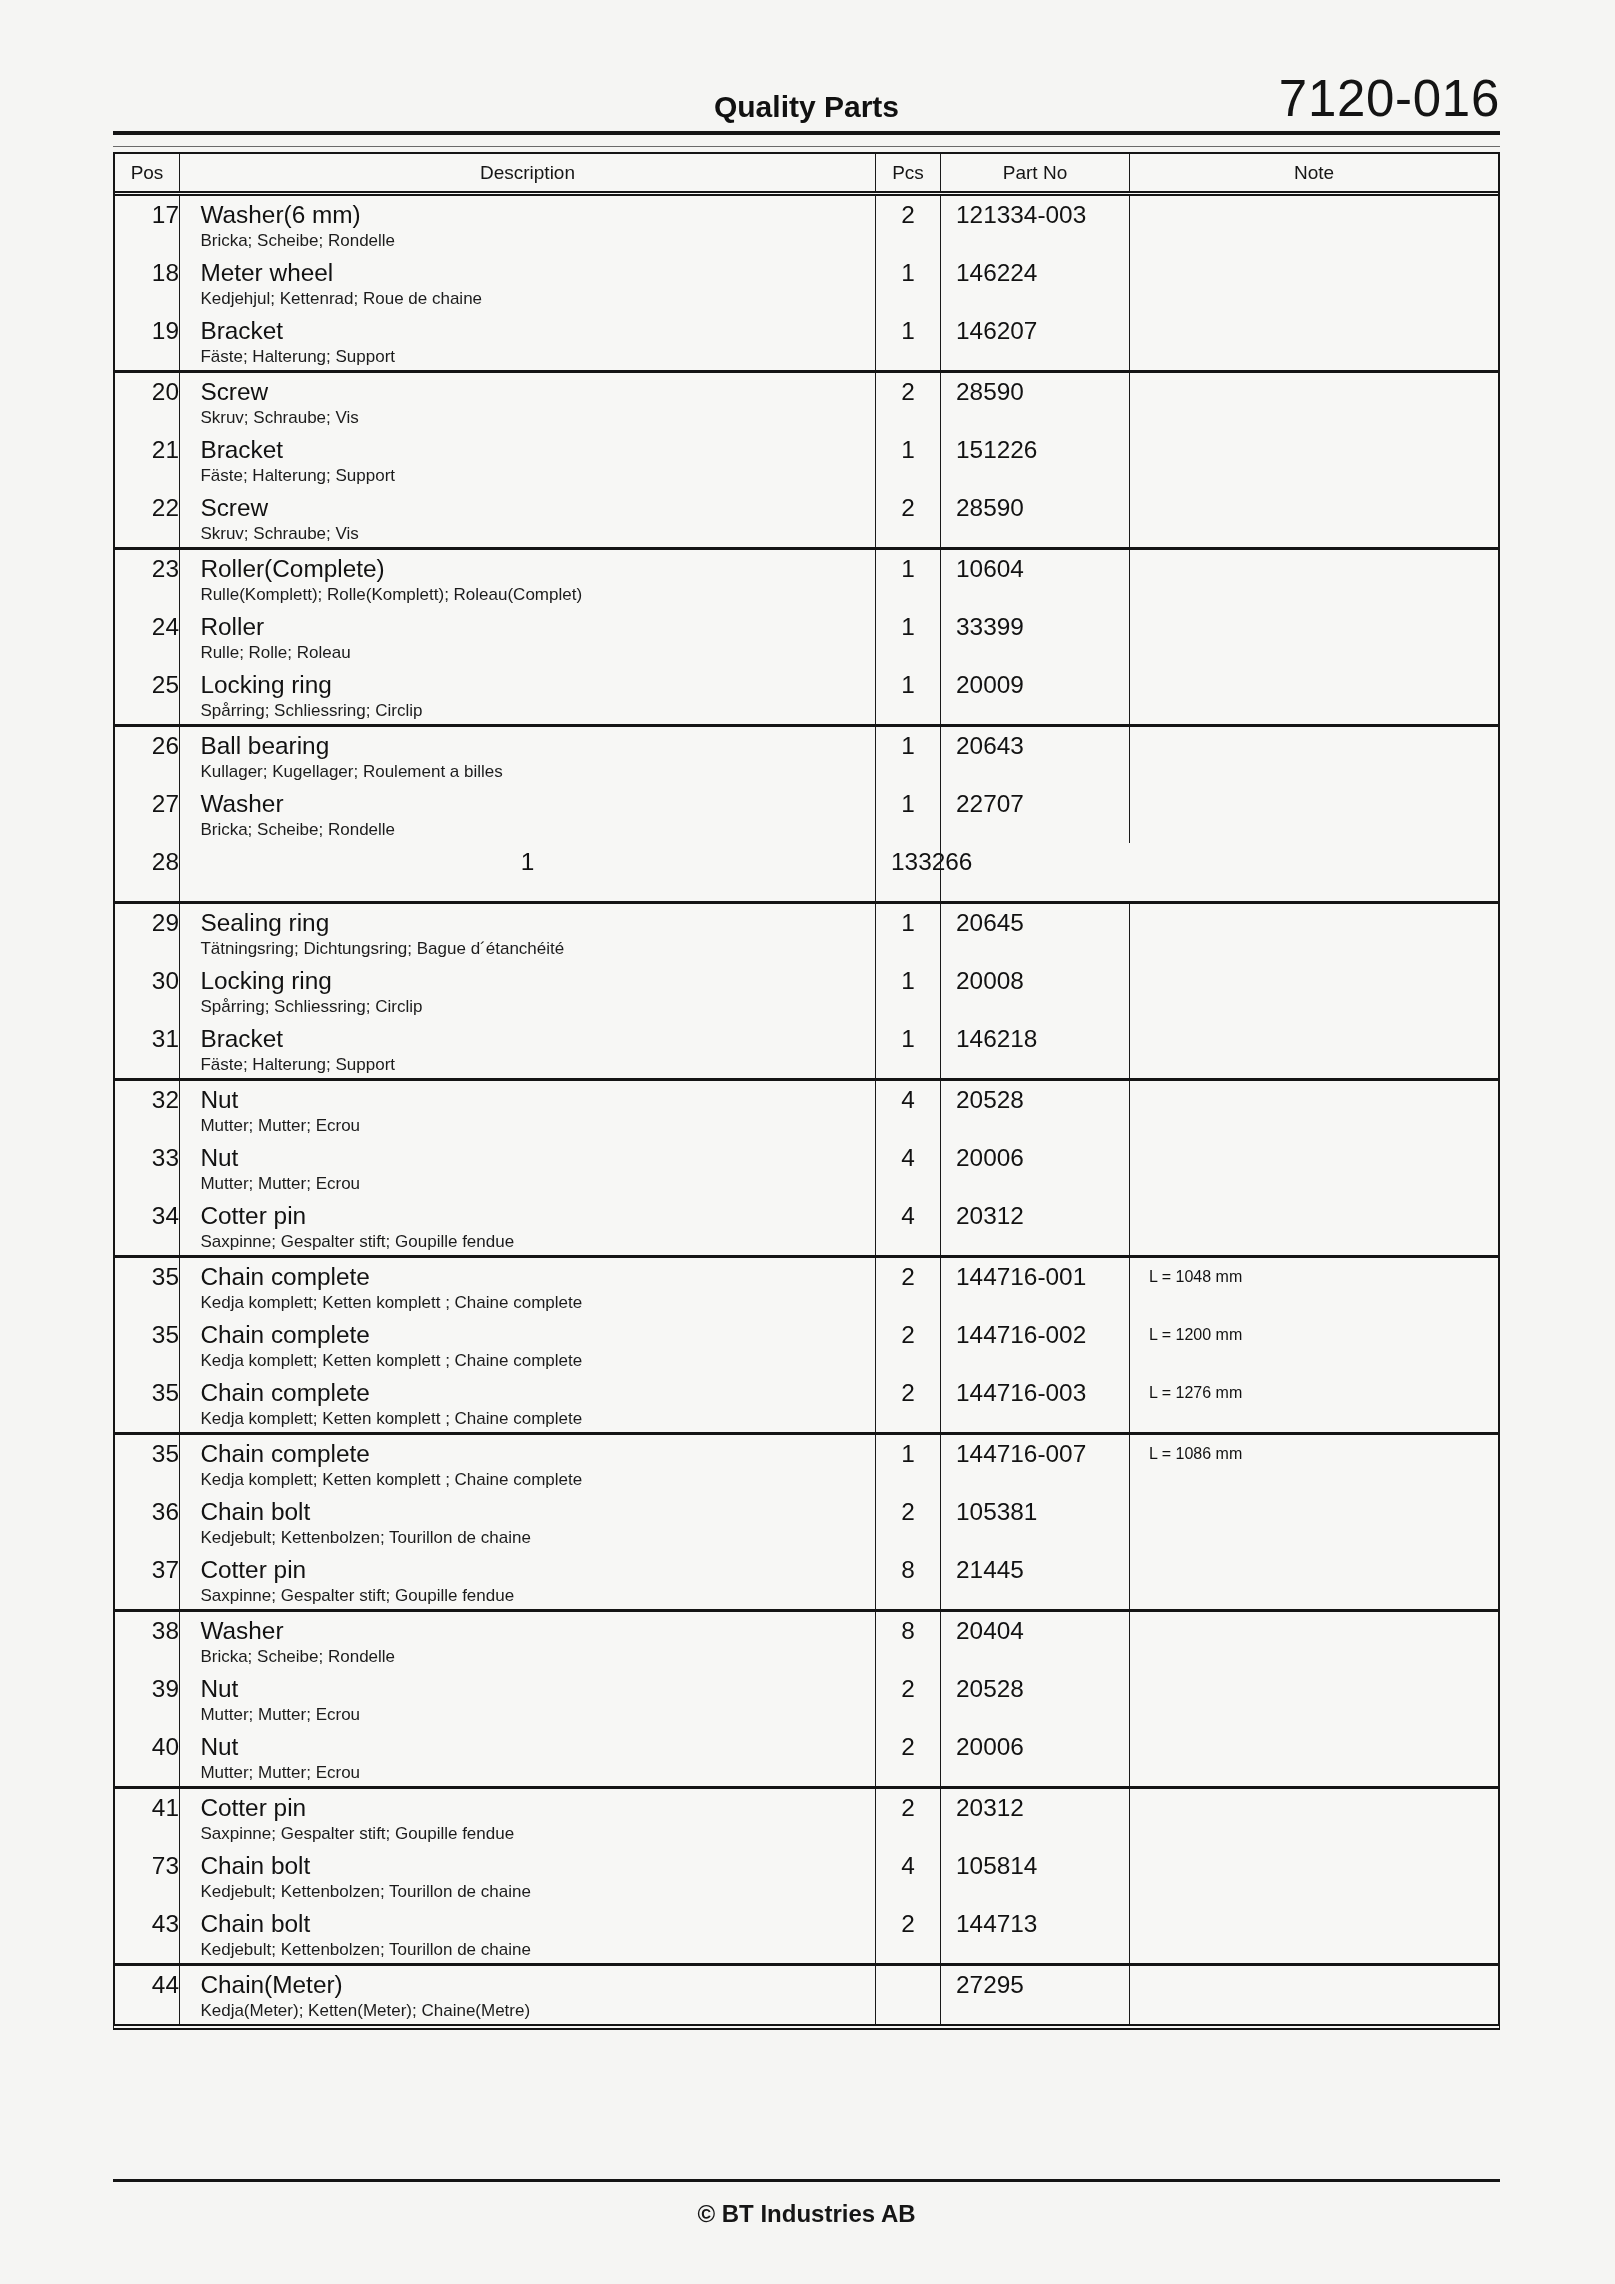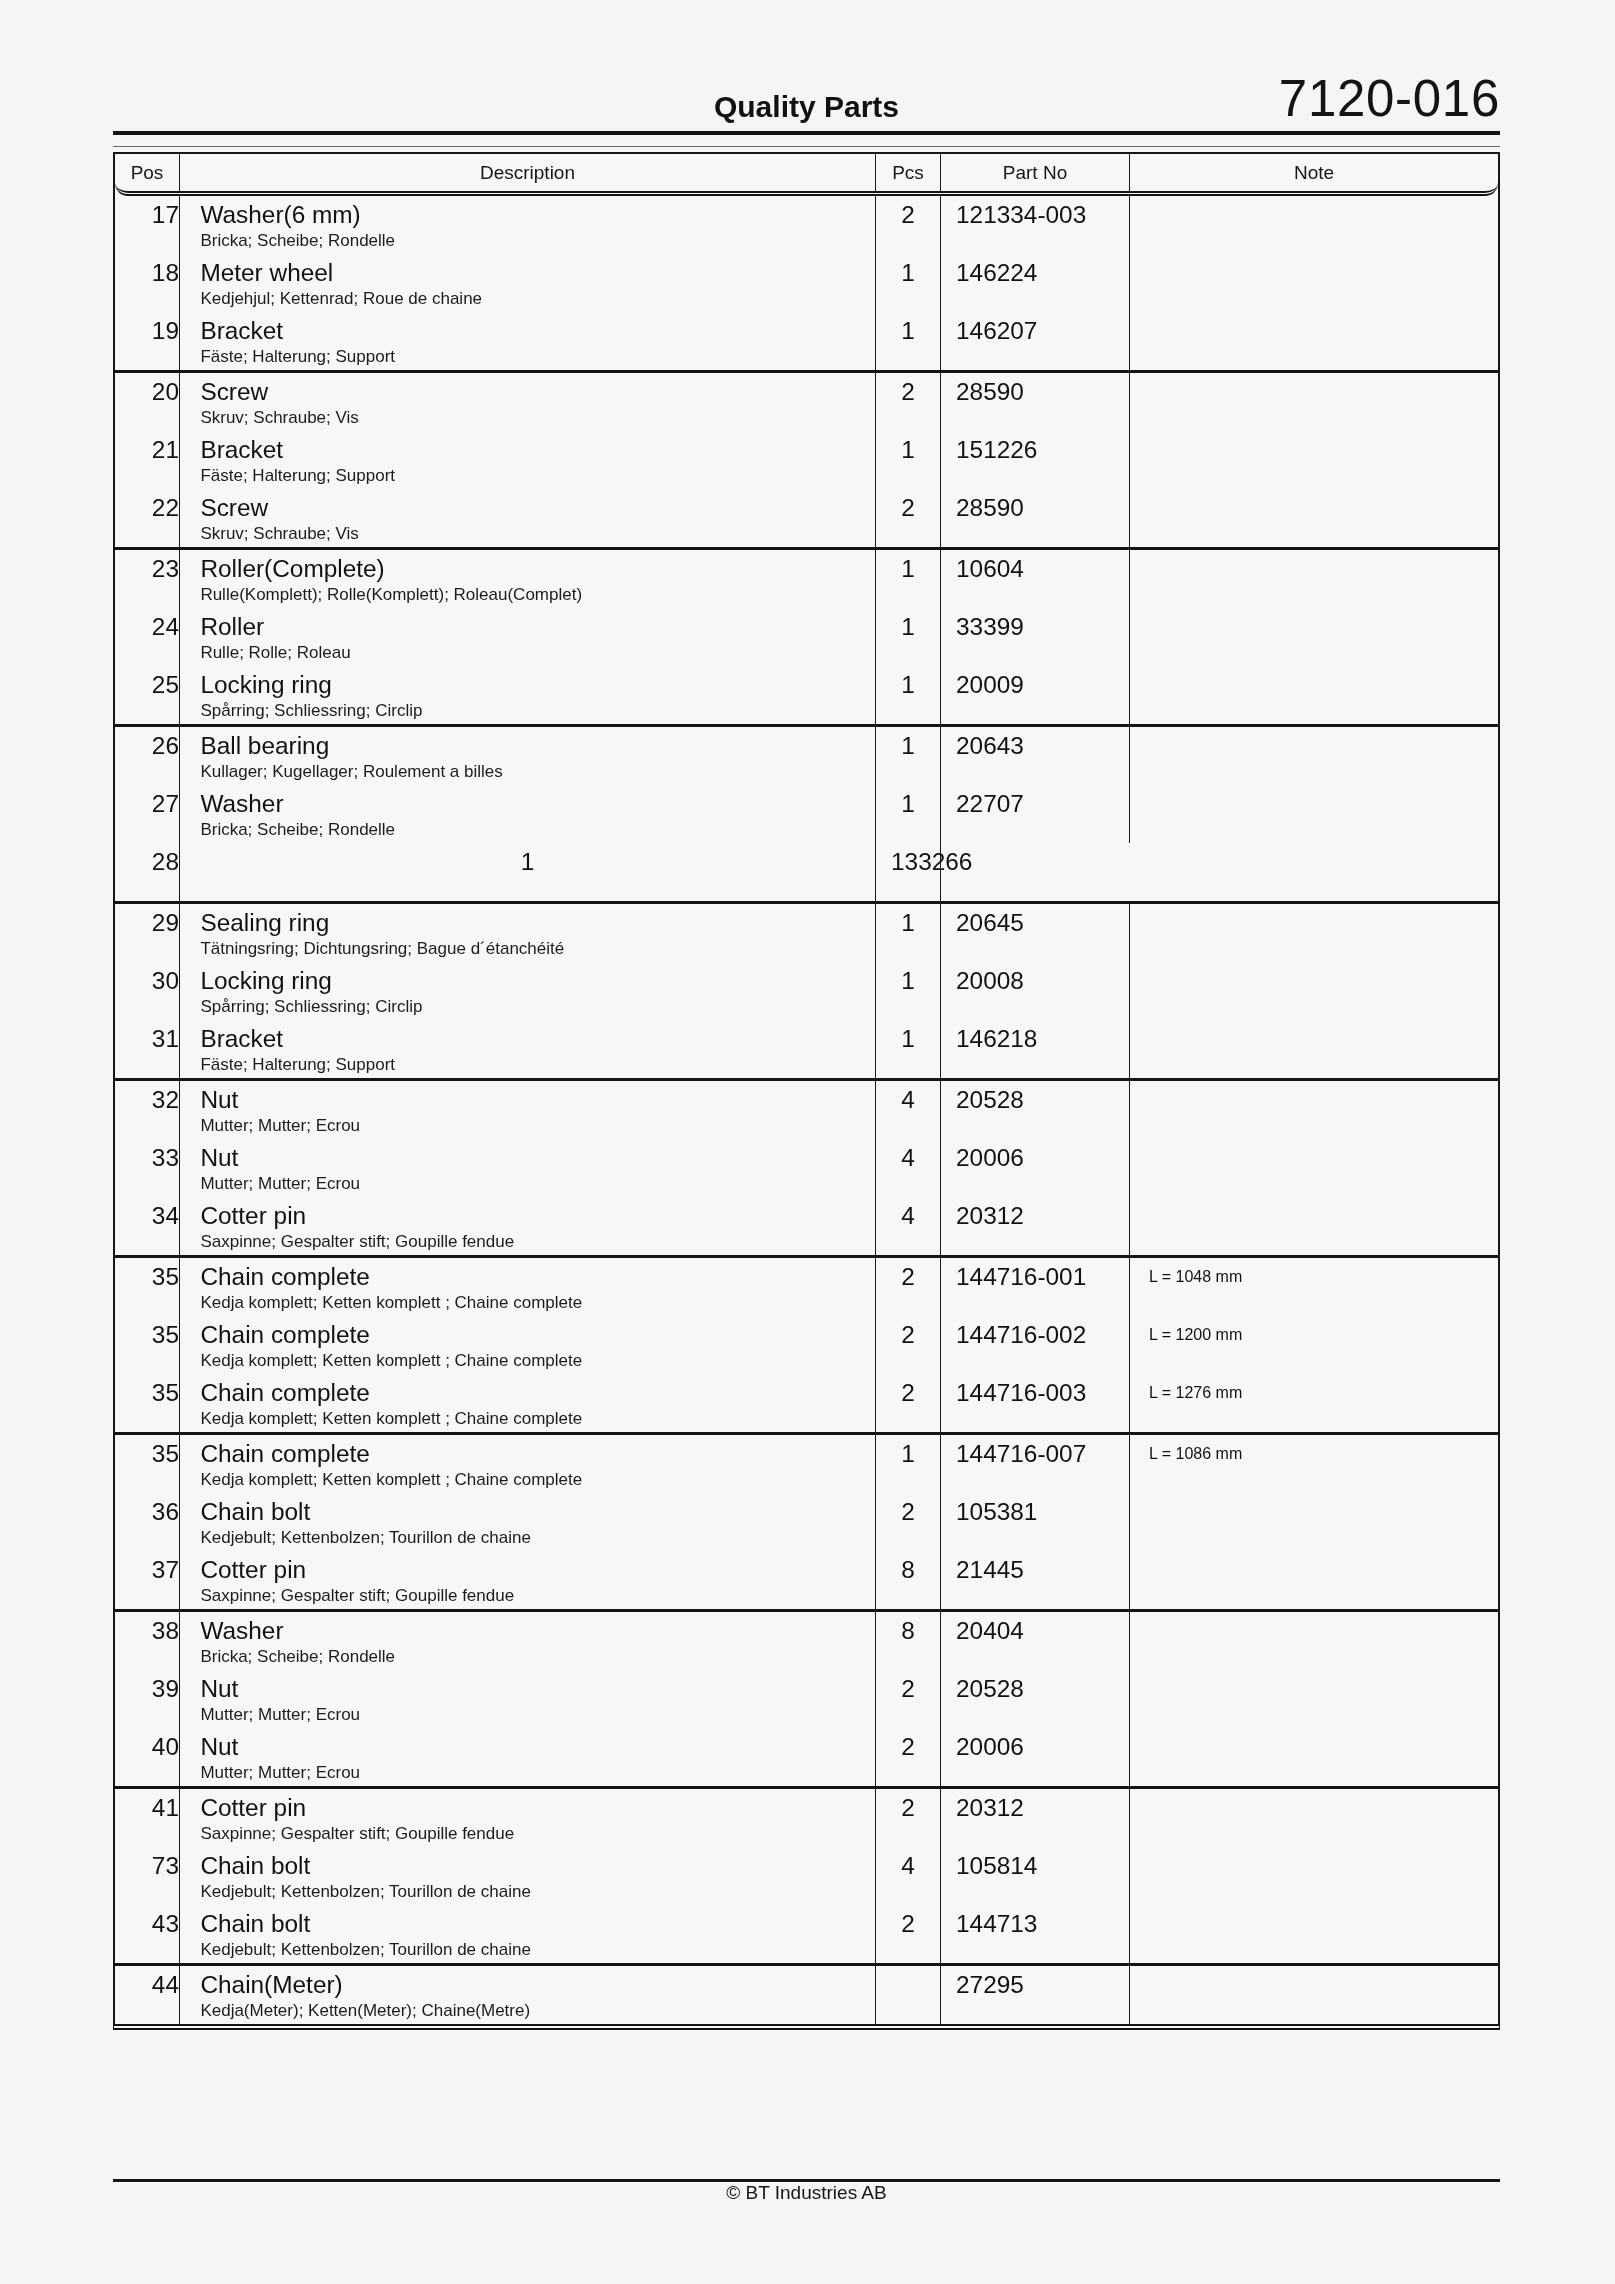--- a/index.html
+++ b/index.html
@@ -28,42 +28,42 @@
   
   .parts-table { margin-top:4.8px; border:2px solid #151515; background:#f7f7f5; }
   .grid-row {
     display:grid;
     grid-template-columns:65px 696px 65px 189px auto;
   }
   .cell { box-sizing:border-box; }
   .cell.v { border-right:1.4px solid #1a1a1a; }
   .cell:last-child { border-right:none; }
 
-  .thead { border-bottom:5.4px double #151515;border-radius:13px; }
+  .thead { border-bottom:5.4px double #151515; }
   .thead .cell {
     height:37px; line-height:37px; text-align:center;
     font-size:19px; color:#161616;
   }
 
   .group { border-bottom:3.4px solid #151515; }
   .group:last-child { border-bottom:none; }
   .row { height:58px; }
   .row .cell { padding-top:4.8px; }
   .pos-cell  { text-align:right; font-size:24.4px; line-height:28.5px; }
   .desc-cell { padding-left:20.4px; }
   .desc-main { font-size:24.4px; line-height:28.5px; }
   .desc-sub  { font-size:17px; line-height:21px; margin-top:0.7px; color:#1c1c1c; }
   .pcs-cell  { text-align:center; font-size:24.4px; line-height:28.5px; }
   .part-cell { padding-left:15px; font-size:24.4px; line-height:28.5px; }
   .note-cell { padding-left:19px; font-size:16px; line-height:28.5px; }
   .parts-table { border-bottom:6.1px double #151515; }
 
   
   .page-footer { margin-top:149px; border-top:3.4px solid #151515; }
-  .footer-text { text-align:center; font-size:19px; padding-top:0; color:#161616; }
+  .footer-text { text-align:center; font-size:24px; padding-top:18px; color:#161616;font-weight:bold; }
 </style>
 </head>
 <body>
 
 <div class="content">
 
   <div class="page-header">
     <div class="doc-number">7120-016</div>
     <div class="page-title">Quality Parts</div>
   </div>

